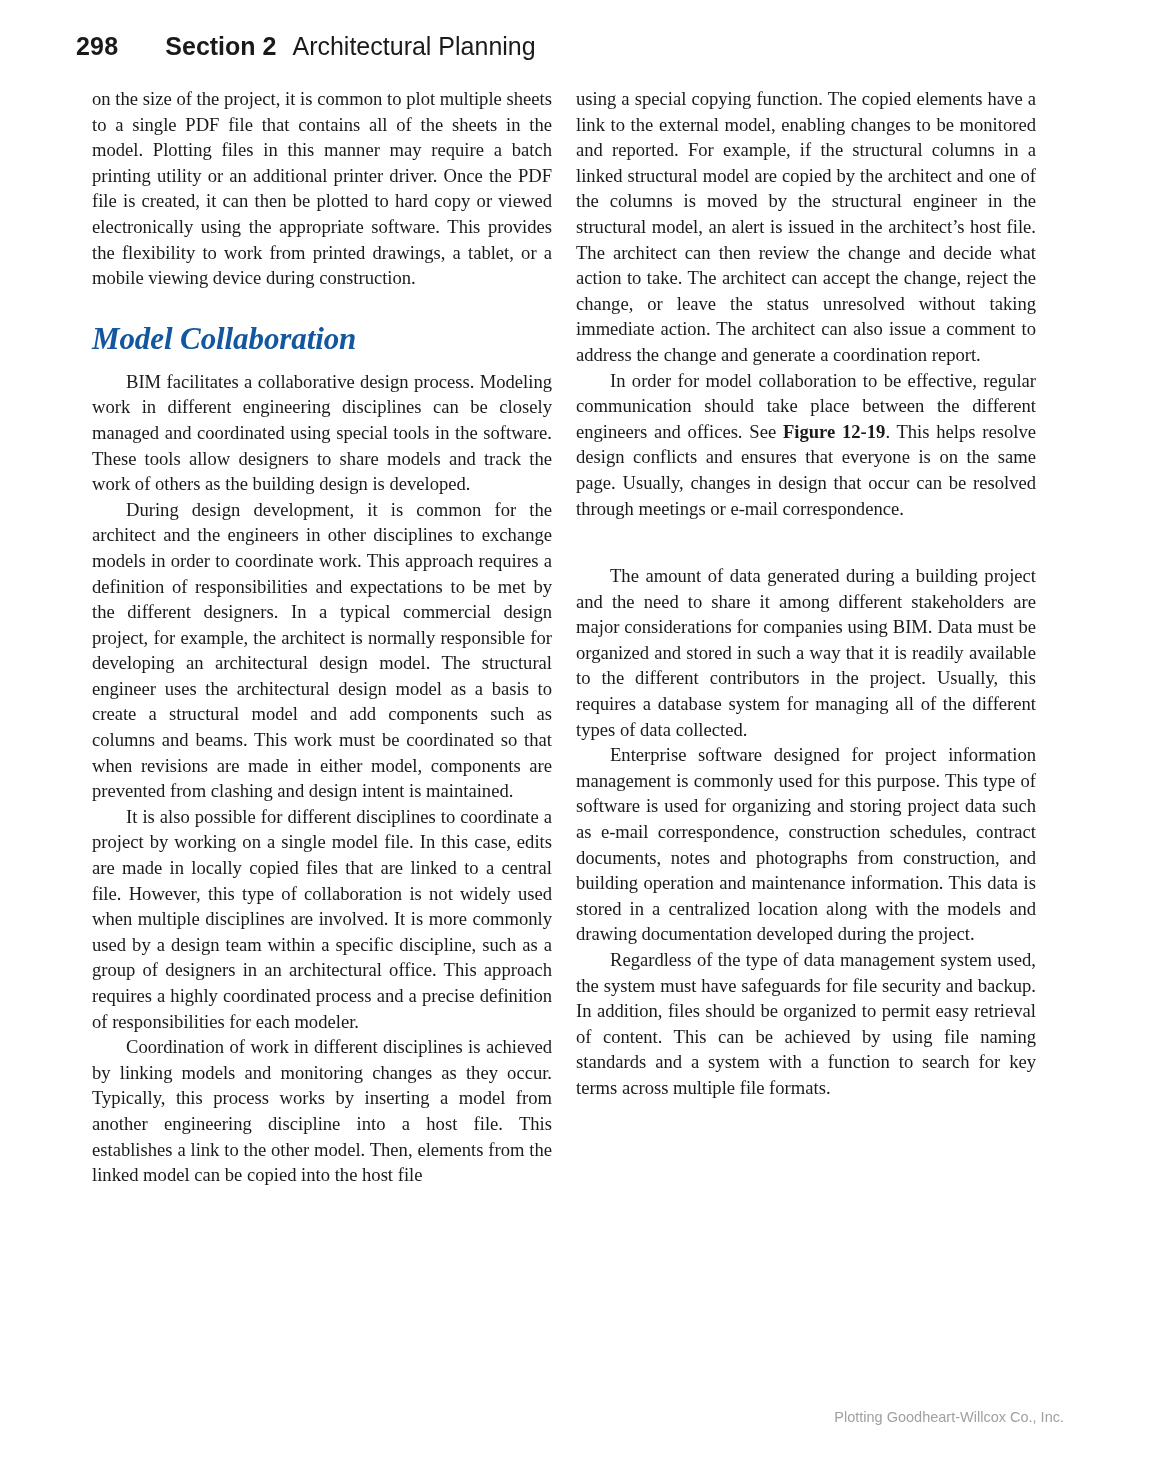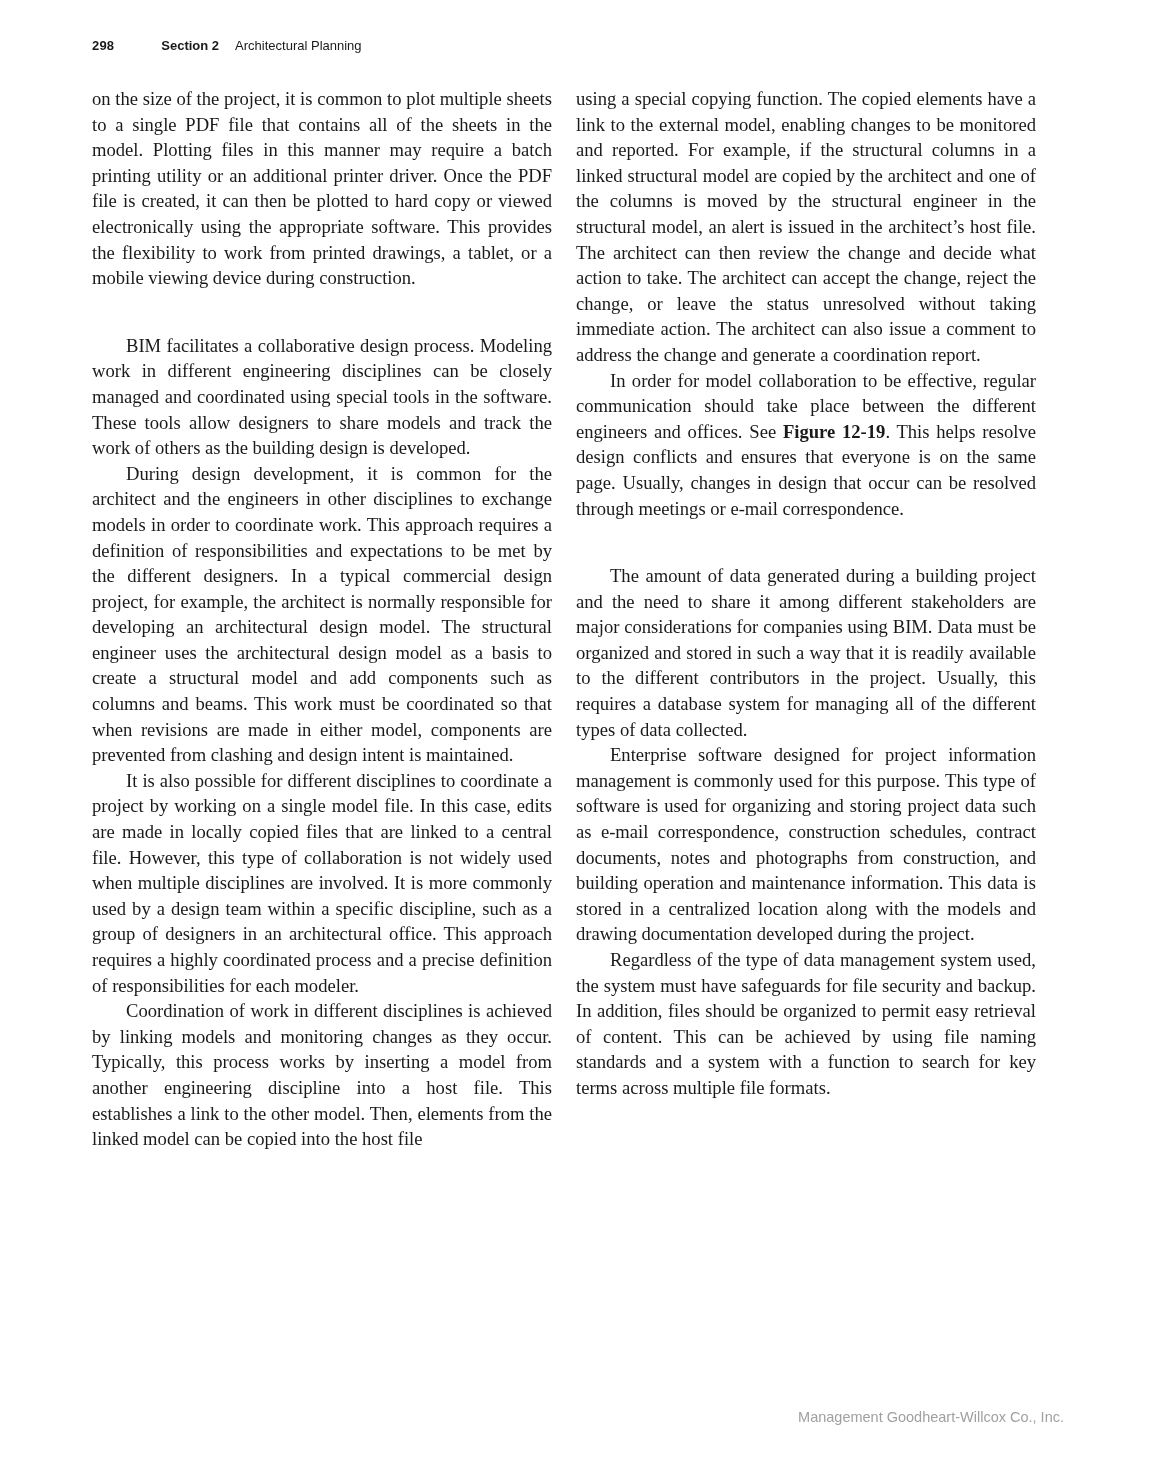--- a/index.html
+++ b/index.html
@@ -16,26 +16,26 @@
     width: 1156px;
     height: 1479px;
     background: #ffffff;
     box-sizing: border-box;
     overflow: hidden;
   }
 
   
   .running-head {
     position: absolute;
-    left: 92px;
+    left: 76px;
     top: 32px;
     width: 980px;
     height: 30px;
     font-family: "Liberation Sans", "DejaVu Sans", sans-serif;
-    font-size: 13px;
+    font-size: 25px;
     line-height: 28px;
     color: #1a1a1a;
     white-space: nowrap;
   }
   .running-head .folio {
     font-weight: bold;
     letter-spacing: 0.2px;
   }
   .running-head .section-label {
     font-weight: bold;
@@ -121,20 +121,21 @@
     <span class="folio">298</span><span class="section-label">Section 2</span><span class="section-title">Architectural Planning</span>
   </div>
 
   <div class="columns">
 
     <div class="col col-left">
 
       <p class="body-par no-indent no-stretch">on the size of the project, it is common to plot multiple sheets to a single PDF file that contains all of the sheets in the model. Plotting files in this manner may require a batch printing utility or an additional printer driver. Once the PDF file is created, it can then be plotted to hard copy or viewed electronically using the appropriate software. This provides the flexibility to work from printed drawings, a tablet, or a mobile viewing device during construction.</p>
 
       <div class="space-before-head"></div>
+      <h2 class="sec-head">Model Collaboration</h2>
       <div class="space-after-head"></div>
 
       <p class="body-par no-stretch">BIM facilitates a collaborative design process. Modeling work in different engineering disciplines can be closely managed and coordinated using special tools in the software. These tools allow designers to share models and track the work of others as the building design is developed.</p>
 
       <p class="body-par no-stretch">During design development, it is common for the architect and the engineers in other disciplines to exchange models in order to coordinate work. This approach requires a definition of responsibilities and expectations to be met by the different designers. In a typical commercial design project, for example, the architect is normally responsible for developing an architectural design model. The structural engineer uses the architectural design model as a basis to create a structural model and add components such as columns and beams. This work must be coordinated so that when revisions are made in either model, components are prevented from clashing and design intent is maintained.</p>
 
       <p class="body-par no-stretch">It is also possible for different disciplines to coordinate a project by working on a single model file. In this case, edits are made in locally copied files that are linked to a central file. However, this type of collaboration is not widely used when multiple disciplines are involved. It is more commonly used by a design team within a specific discipline, such as a group of designers in an architectural office. This approach requires a highly coordinated process and a precise definition of responsibilities for each modeler.</p>
 
       <p class="body-par no-stretch">Coordination of work in different disciplines is achieved by linking models and monitoring changes as they occur. Typically, this process works by inserting a model from another engineering discipline into a host file. This establishes a link to the other model. Then, elements from the linked model can be copied into the host file</p>
 
@@ -152,15 +153,15 @@
       <p class="body-par no-stretch">The amount of data generated during a building project and the need to share it among different stakeholders are major considerations for companies using BIM. Data must be organized and stored in such a way that it is readily available to the different contributors in the project. Usually, this requires a database system for managing all of the different types of data collected.</p>
 
       <p class="body-par no-stretch">Enterprise software designed for project information management is commonly used for this purpose. This type of software is used for organizing and storing project data such as e-mail correspondence, construction schedules, contract documents, notes and photographs from construction, and building operation and maintenance information. This data is stored in a centralized location along with the models and drawing documentation developed during the project.</p>
 
       <p class="body-par no-stretch">Regardless of the type of data management system used, the system must have safeguards for file security and backup. In addition, files should be organized to permit easy retrieval of content. This can be achieved by using file naming standards and a system with a function to search for key terms across multiple file formats.</p>
 
     </div>
 
   </div>
 
-  <div class="copyright">Management Goodheart-Willcox Co., Inc.</div>
+  <div class="copyright">Plotting Goodheart-Willcox Co., Inc.</div>
 
 </div>
 
 </body></html>

